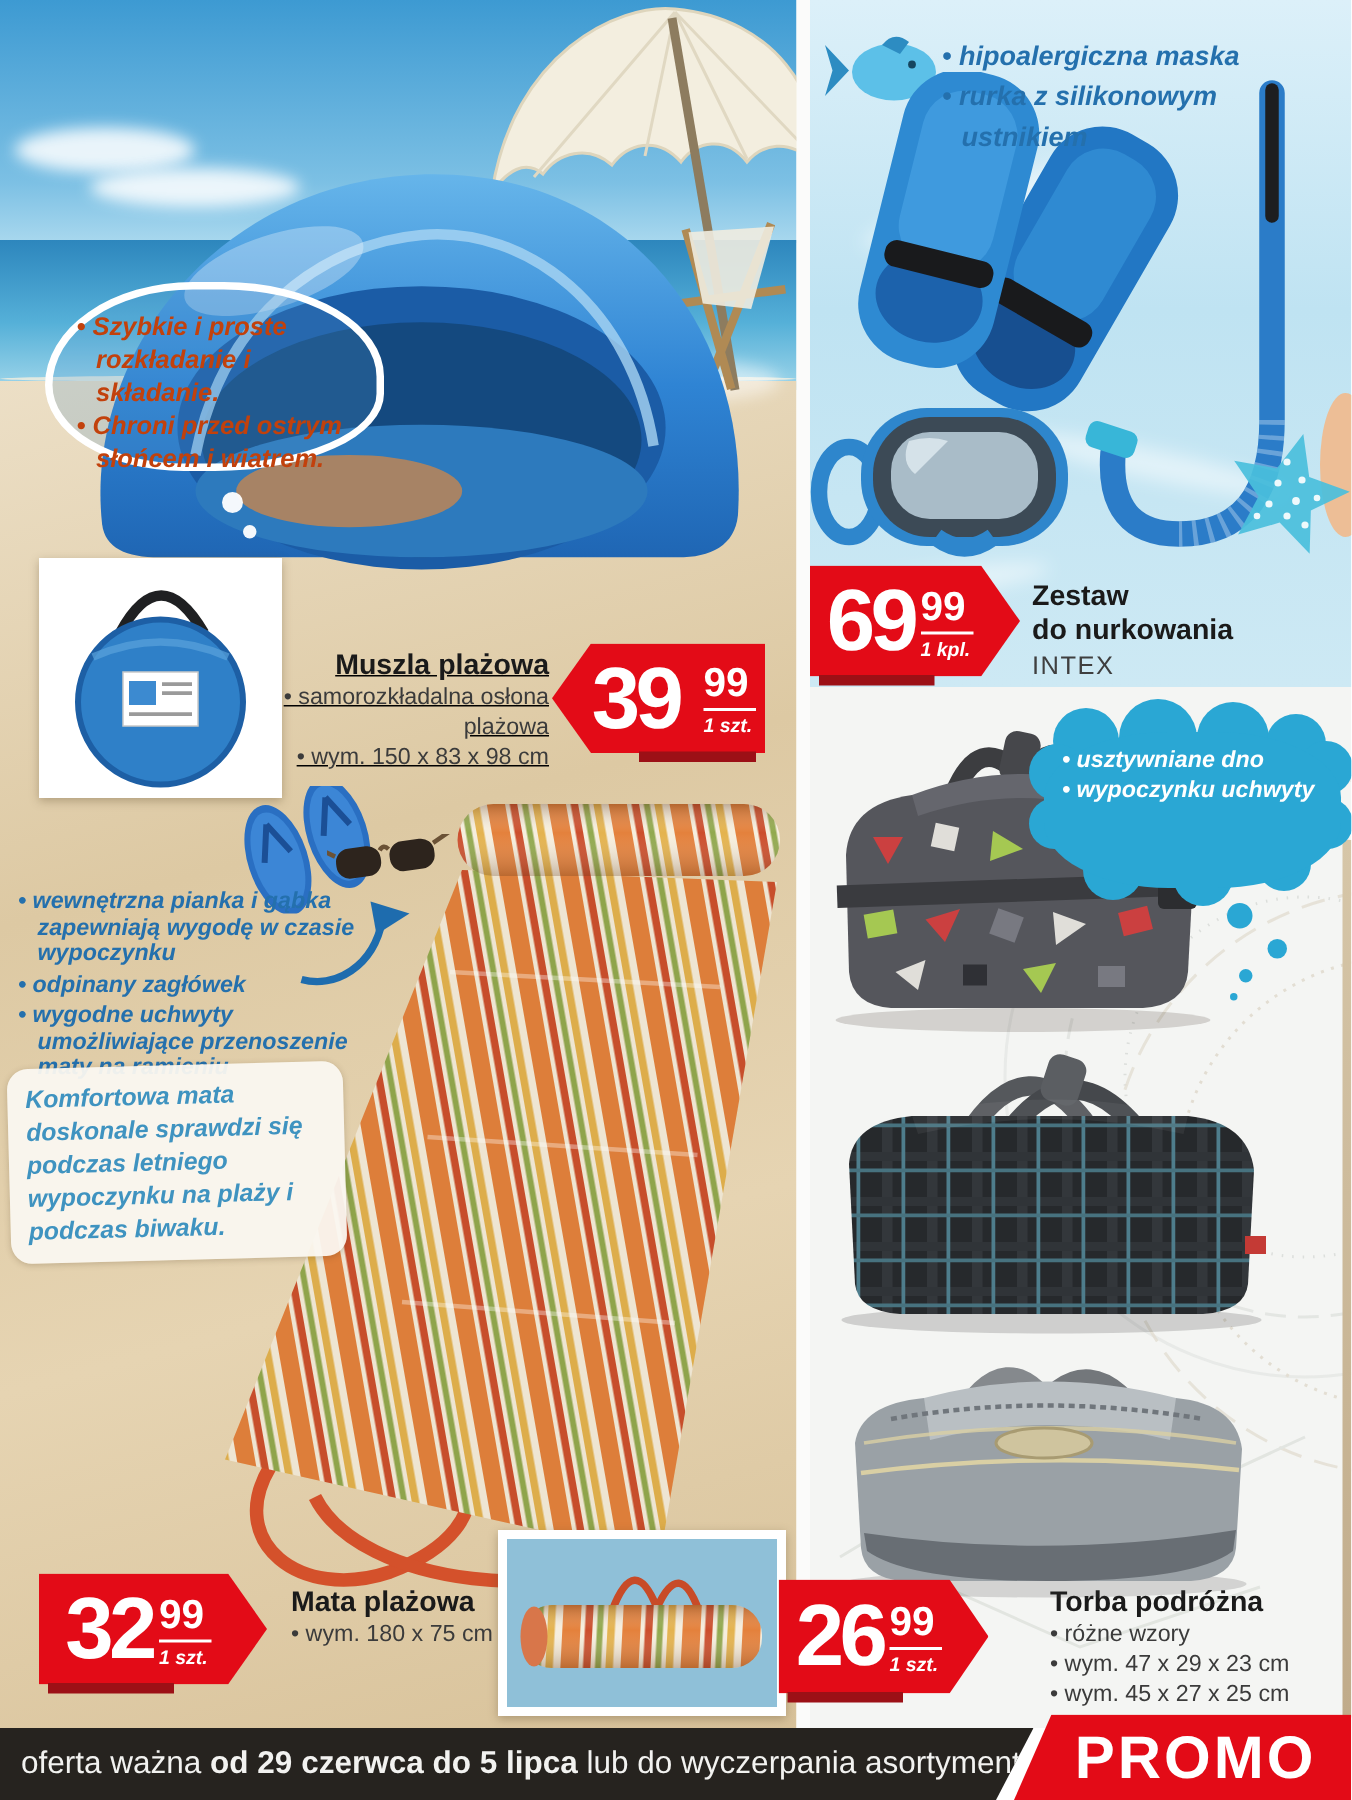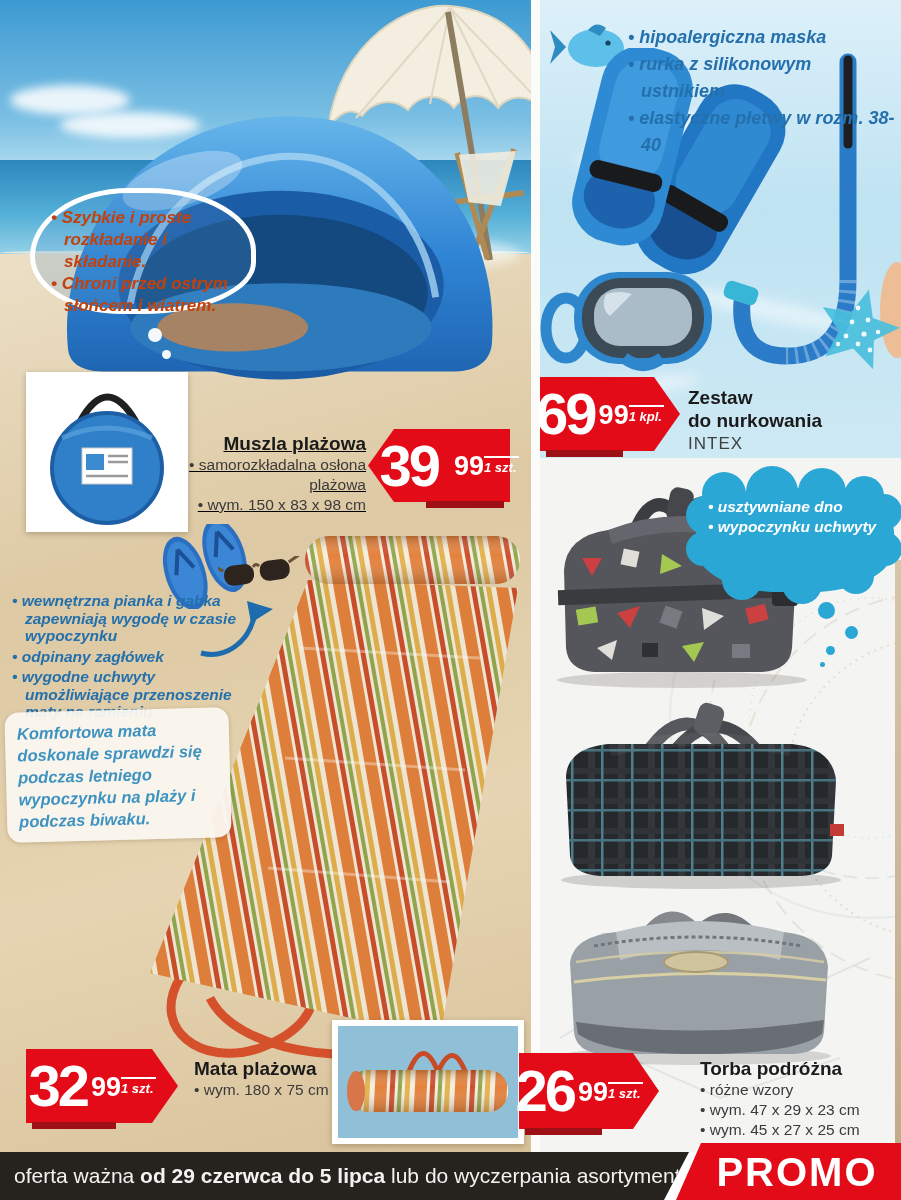--- a/index.html
+++ b/index.html
@@ -32,21 +32,21 @@
   .banner .bg{position:absolute;inset:0;background:#e30b17;}
   .banner.arrow-right .bg{clip-path:polygon(0 0,calc(100% - 26px) 0,100% 50%,calc(100% - 26px) 100%,0 100%);}
   .banner.arrow-left  .bg{clip-path:polygon(26px 0,100% 0,100% 100%,26px 100%,0 50%);}
   .banner .fold{position:absolute;bottom:-6px;height:7px;background:#9c1016;width:55%;}
   .banner.arrow-right .fold{left:6px;}
   .banner.arrow-left .fold{right:6px;}
   .pcontent{position:relative;height:100%;display:flex;align-items:center;justify-content:center;gap:4px;z-index:2;}
   .banner.arrow-right .pcontent{padding-right:20px;}
   .banner.arrow-left  .pcontent{padding-left:20px;gap:16px;}
   .pm{font-size:58px;font-weight:bold;line-height:1;letter-spacing:-3px;}
-  .pside{display:flex;align-items:flex-start;margin-top:2px;}
+  .pside{display:flex;flex-direction:column;align-items:flex-start;margin-top:2px;}
   .pc{font-size:27px;font-weight:bold;line-height:1;}
   .pu{font-size:13px;font-weight:bold;font-style:italic;border-top:2px solid #fff;
       padding:2px 2px 0 0;margin-top:3px;white-space:nowrap;}
 
   
   .pname{font-size:19px;font-weight:bold;color:#1a1a1a;line-height:23px;}
   .pbul{font-size:15.5px;color:#3b3b3b;line-height:20px;}
   .pbul div{padding-left:12px;text-indent:-12px;}
   ul.flat{list-style:none;margin:0;padding:0;}
 
@@ -274,21 +274,20 @@
   <svg class="abs" style="left:548px;top:16px;" width="88" height="62" viewBox="0 0 88 62">
     <polygon points="18,31 2,14 7,31 2,48" fill="#2d8cc2"></polygon>
     <ellipse cx="48" cy="32" rx="28" ry="19" fill="#5cc0e8"></ellipse>
     <path d="M40,14 Q48,4 58,12 L52,20 Z" fill="#2d8cc2"></path>
     <circle cx="60" cy="27" r="2.6" fill="#16455f"></circle>
   </svg>
 
   <ul class="abs flat handblue diving-bullets">
     <li class="hang">• hipoalergiczna maska</li>
     <li class="hang">• rurka z silikonowym ustnikiem</li>
-    <li class="hang">• elastyczne płetwy w rozm. 38-40</li>
   </ul>
 
   <svg class="abs" style="left:544px;top:48px;" width="245" height="245" viewBox="0 0 245 245">
     <g transform="rotate(30 160 130)">
       <rect x="120" y="28" width="92" height="200" rx="40" fill="#2277c4"></rect>
       <rect x="134" y="42" width="64" height="120" rx="28" fill="#2f8ad2"></rect>
       <ellipse cx="166" cy="184" rx="36" ry="30" fill="#174f90"></ellipse>
       <rect x="130" y="152" width="74" height="18" rx="8" fill="#191a1c"></rect>
     </g>
     <g transform="rotate(14 120 120)">

